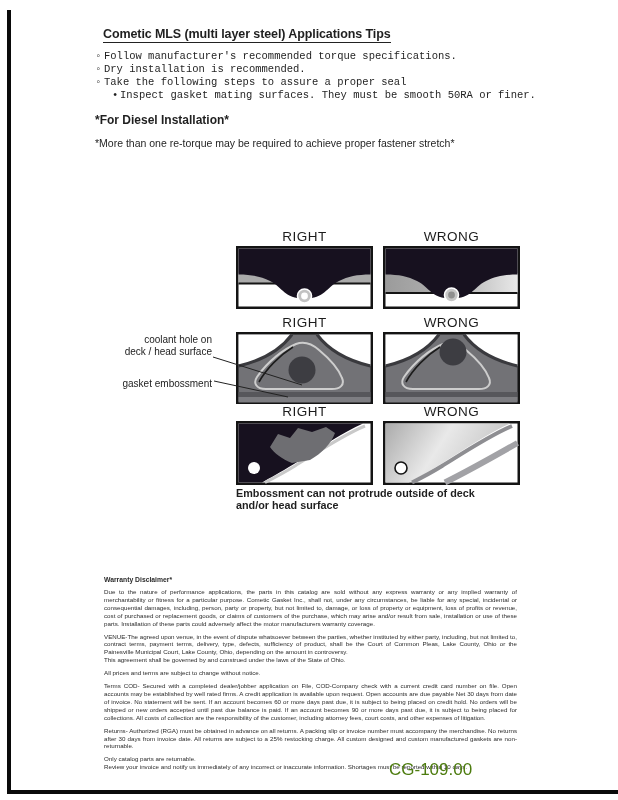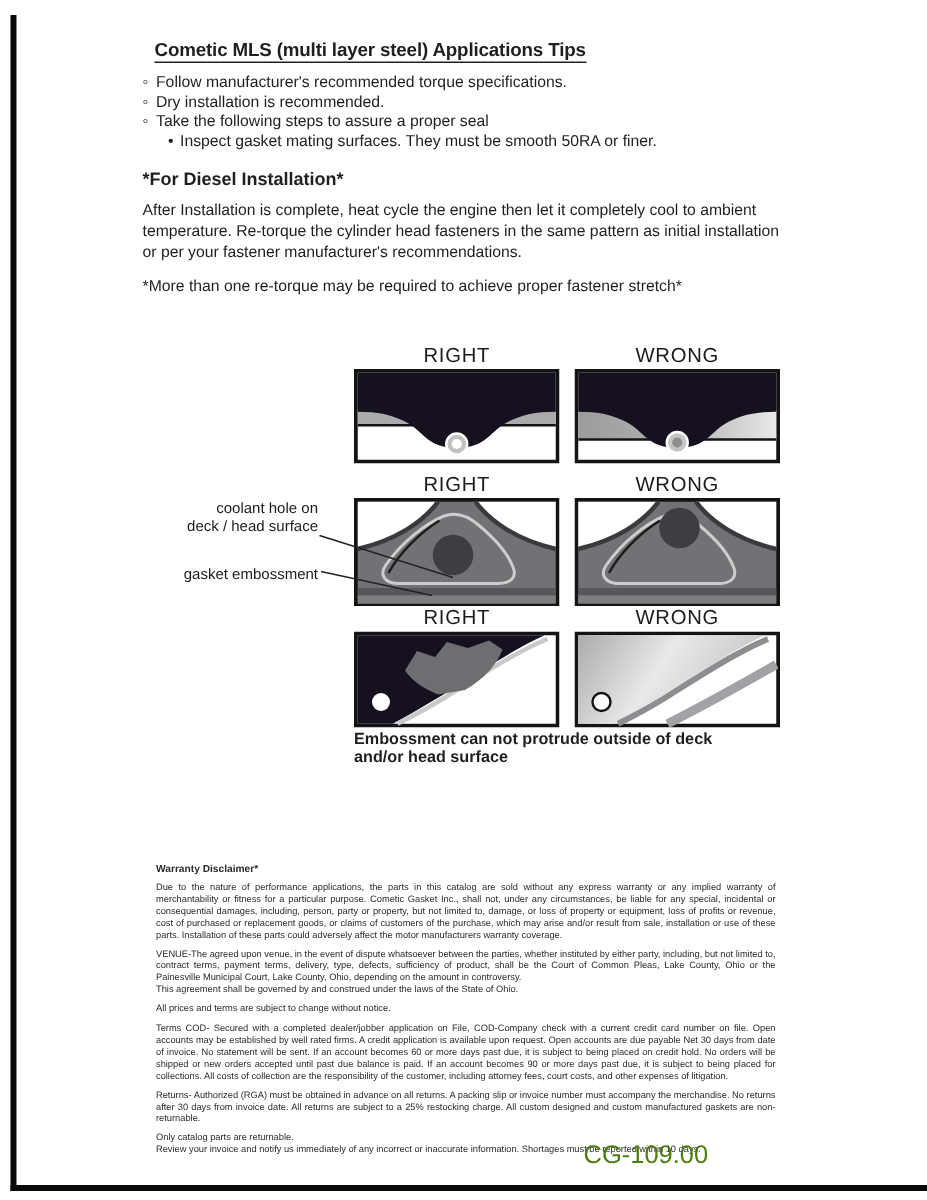--- a/index.html
+++ b/index.html
@@ -9,21 +9,21 @@
     -webkit-font-smoothing:antialiased;
   }
   
   .edge-left{position:absolute;left:7px;top:10px;width:4px;height:784px;background:#0a0a0a;}
   .edge-bottom{position:absolute;left:7px;top:790px;width:611px;height:4px;background:#0a0a0a;}
 
   
   .content{position:absolute;left:95px;top:24px;width:462px;}
   .doc-title{display:inline-block;margin-left:8px;font-size:12.5px;font-weight:700;
     letter-spacing:-0.1px;border-bottom:1.5px solid #222;padding-bottom:1px;}
-  .bullets{margin-top:7px;}
+  .bullets{margin-top:7px;font-family:Liberation Mono, monospace;}
   .bullet{position:relative;padding-left:9px;font-size:10.5px;line-height:13px;}
   .bullet::before{content:"◦";position:absolute;left:0;top:0;font-size:11px;}
   .subbullet{position:relative;margin-left:17px;padding-left:8px;font-size:10.5px;line-height:13px;}
   .subbullet::before{content:"•";position:absolute;left:0;top:0;font-size:10.5px;}
   .section-heading{margin-top:11px;font-size:12px;font-weight:700;}
   .para{margin-top:7px;font-size:10.5px;line-height:14px;white-space:pre-line;}
   .note{margin-top:9px;font-size:10.5px;line-height:14px;}
 
   
   .diagrams{position:absolute;left:236px;top:229px;width:284px;}
@@ -55,23 +55,20 @@
 
 <div class="content">
   <span class="doc-title">Cometic MLS (multi layer steel) Applications Tips</span>
   <div class="bullets">
     <div class="bullet">Follow manufacturer's recommended torque specifications.</div>
     <div class="bullet">Dry installation is recommended.</div>
     <div class="bullet">Take the following steps to assure a proper seal</div>
     <div class="subbullet">Inspect gasket mating surfaces.  They must be smooth 50RA or finer.</div>
   </div>
   <div class="section-heading">*For Diesel Installation*</div>
-  <div class="para">After Installation is complete, heat cycle the engine then let it completely cool to ambient
-temperature. Re-torque the cylinder head fasteners in the same pattern as initial installation
-or per your fastener manufacturer's recommendations.</div>
   <div class="note">*More than one re-torque may be required to achieve proper fastener stretch*</div>
 </div>
 
 <div class="diagrams">
 
   <div class="pair">
     <div class="pair-labels">
       <div>RIGHT</div>
       <div>WRONG</div>
     </div>

